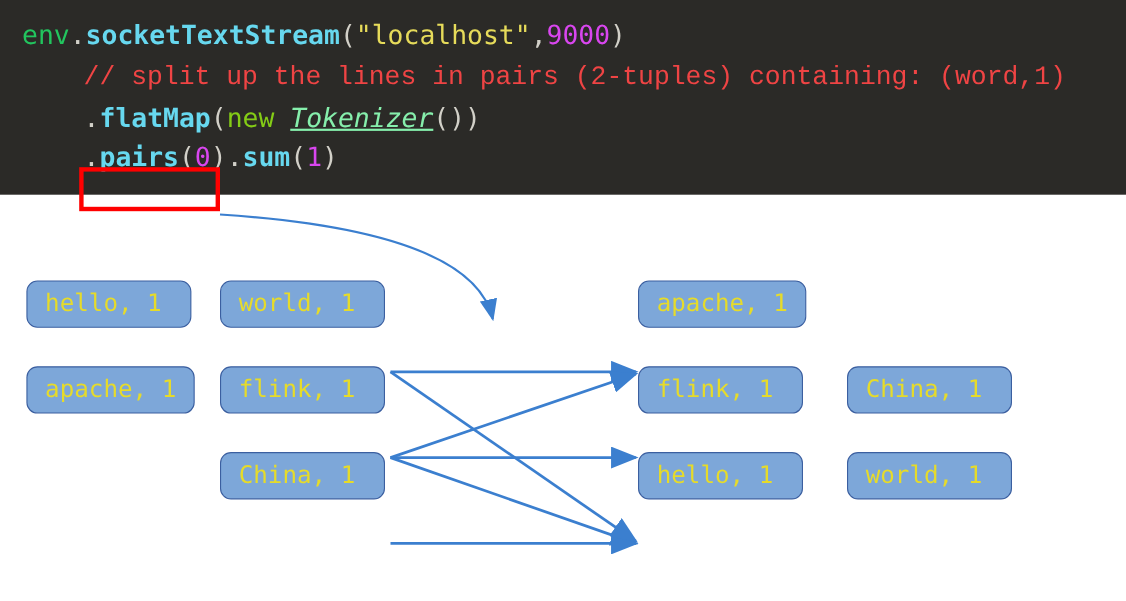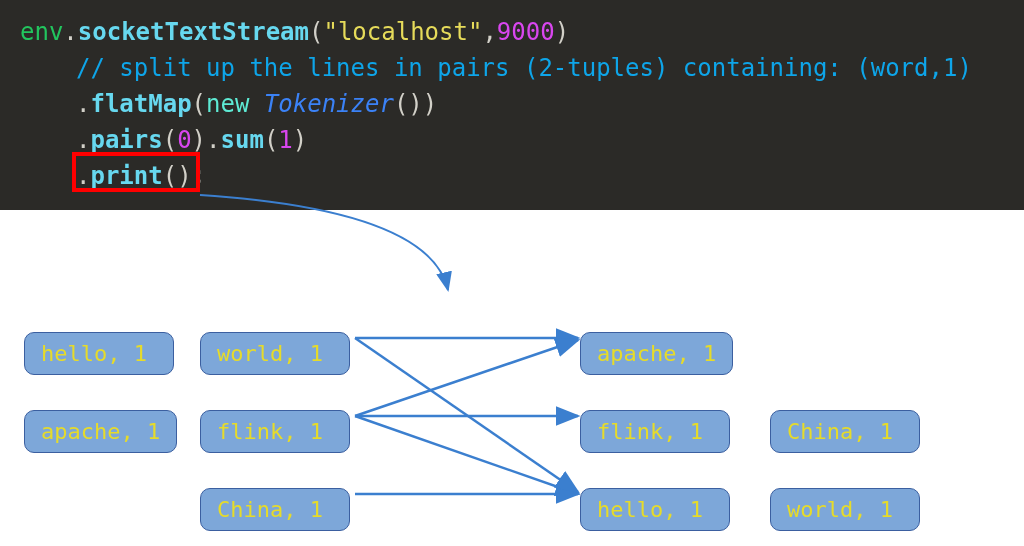--- a/index.html
+++ b/index.html
@@ -17,23 +17,23 @@
     font-size: 24px;
     line-height: 1.5;
     color: #d2d0c8;
     position: relative;
   }
   .code-line { white-space: pre; }
   .tok-var   { color: #22c55e; }
   .tok-method{ color: #67d8ef; font-weight: bold; }
   .tok-string{ color: #e6db5a; }
   .tok-num   { color: #d946ef; }
-  .tok-comment{ color: #0ea5e9; }
-  .tok-keyword{ color: #5eead4; }
-  .tok-type  { color: #3b82f6; font-style: italic; }
+  .tok-comment{ color: #ef4444; font-family: Liberation Mono, monospace; }
+  .tok-keyword{ color: #84cc16; }
+  .tok-type  { color: #86efac; font-style: italic; text-decoration: underline; }
   .tok-punc  { color: #d2d0c8; }
   .indent    { display: inline-block; width: 56px; }
 
   .highlight-box {
     position: absolute;
     border: 4px solid #ff0000;
     left: 72px;
     top: 152px;
     width: 128px;
     height: 40px;
@@ -49,21 +49,20 @@
     position: absolute;
     background: #7da7d9;
     border: 1.5px solid #3b5fa0;
     border-radius: 10px;
     color: #e6db2a;
     font-family: "Menlo","Consolas",monospace;
     font-size: 22px;
     padding: 8px 16px;
     min-width: 150px;
     text-align: left;
-    margin-top: 44px;
   }
   svg.arrows {
     position: absolute;
     left: 0; top: 0;
     width: 1024px;
     height: 546px;
     pointer-events: none;
   }
 </style>
 </head>
@@ -72,21 +71,20 @@
 <div class="code-block">
   <div class="code-line"><span class="tok-var">env</span><span class="tok-punc">.</span><span class="tok-method">socketTextStream</span><span class="tok-punc">(</span><span class="tok-string">"localhost"</span><span class="tok-punc">,</span><span class="tok-num">9000</span><span class="tok-punc">)</span></div>
 
   <div class="code-line"><span class="indent"></span><span class="tok-comment">// split up the lines in pairs (2-tuples) containing: (word,1)</span></div>
 
   <div class="code-line"><span class="indent"></span><span class="tok-punc">.</span><span class="tok-method">flatMap</span><span class="tok-punc">(</span><span class="tok-keyword">new</span><span class="tok-punc"> </span><span class="tok-type">Tokenizer</span><span class="tok-punc">()</span><span class="tok-punc">)</span></div>
 
 
   <div class="code-line"><span class="indent"></span><span class="tok-punc">.</span><span class="tok-method">pairs</span><span class="tok-punc">(</span><span class="tok-num">0</span><span class="tok-punc">)</span><span class="tok-punc">.</span><span class="tok-method">sum</span><span class="tok-punc">(</span><span class="tok-num">1</span><span class="tok-punc">)</span></div>
 
-  <div class="code-line"><span class="indent"></span><span class="tok-punc">.</span><span class="tok-method">print</span><span class="tok-punc">();</span></div>
 
   <div class="highlight-box"></div>
 </div>
 
 <div class="diagram">
 
   <div class="tuple" style="left:24px;  top:78px;">hello, 1</div>
   <div class="tuple" style="left:200px; top:78px;">world, 1</div>
   <div class="tuple" style="left:24px;  top:156px;">apache, 1</div>
   <div class="tuple" style="left:200px; top:156px;">flink, 1</div>

